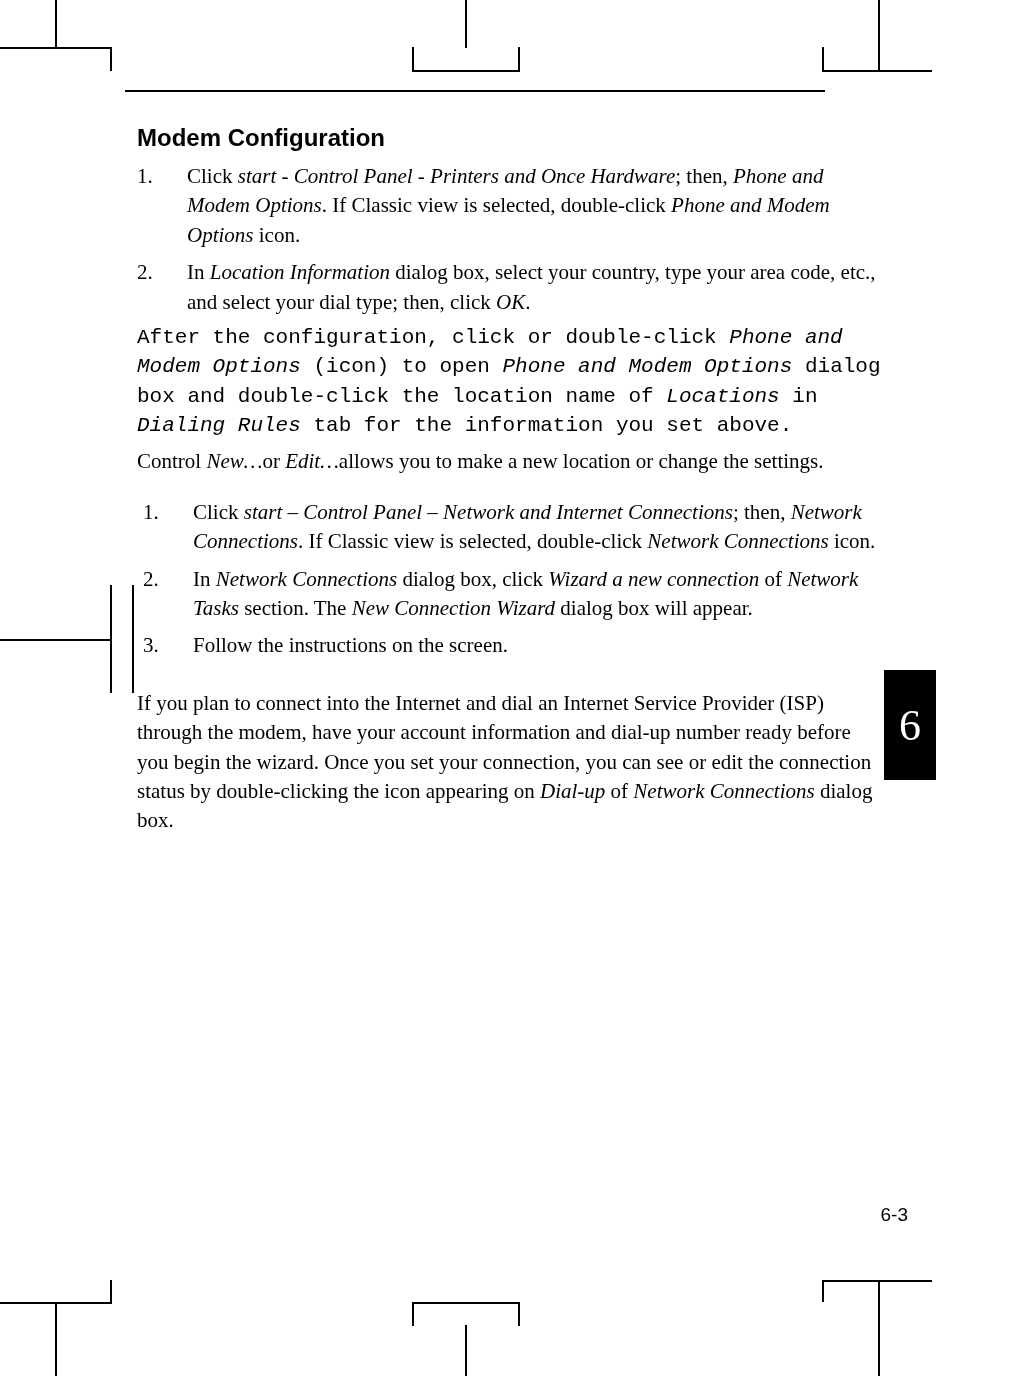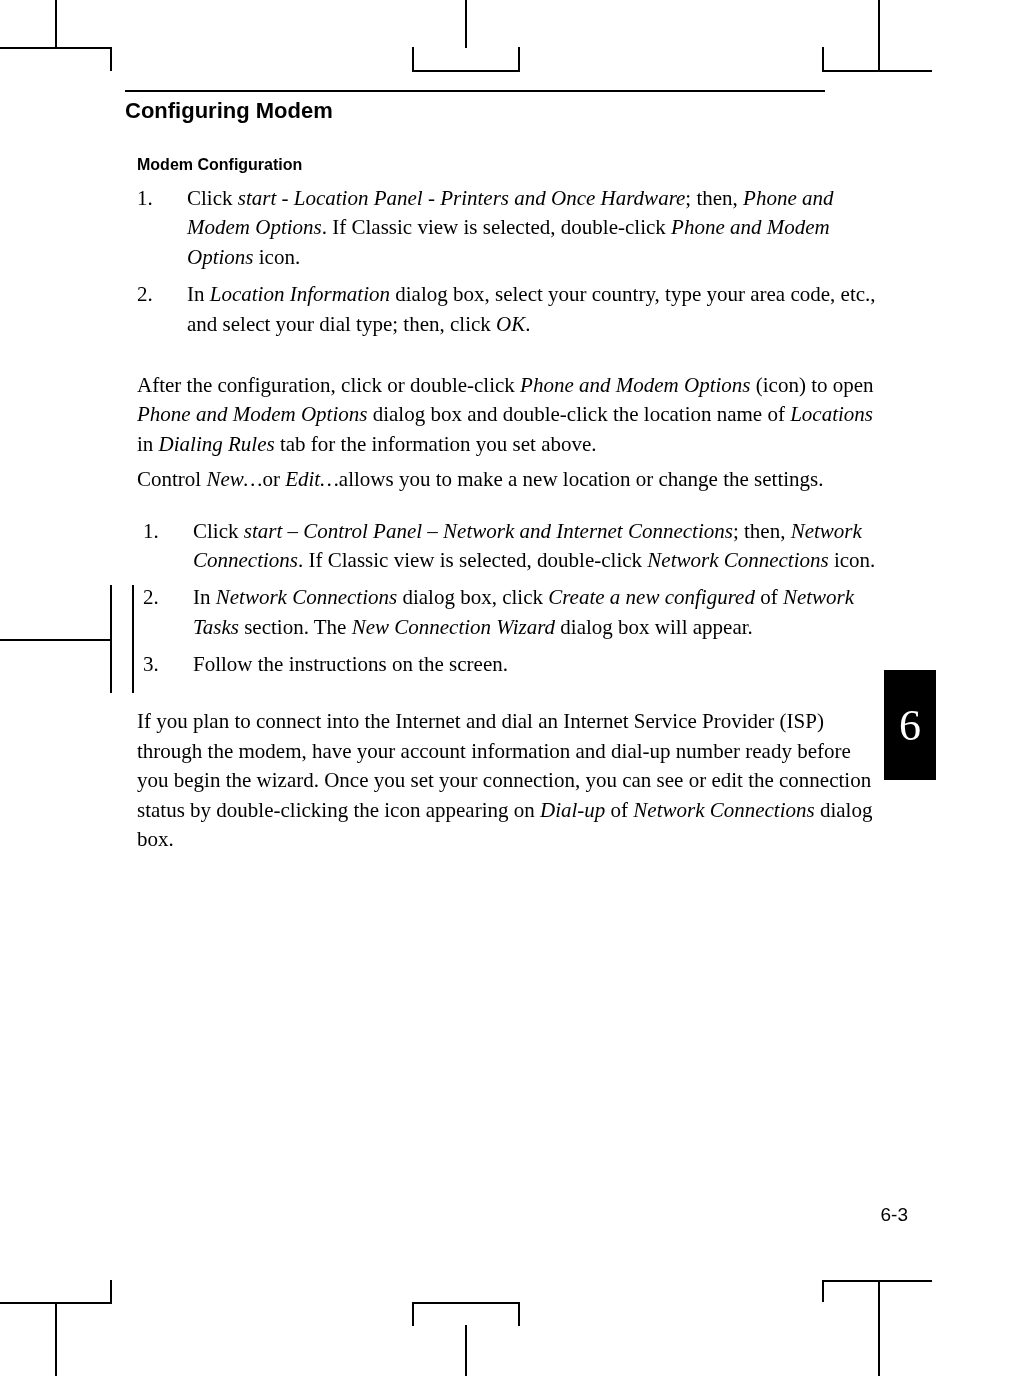--- a/index.html
+++ b/index.html
@@ -63,21 +63,21 @@
     }
     h1 {
       font-family: Arial, Helvetica, sans-serif;
       font-weight: bold;
       font-size: 22px;
       margin-bottom: 10px;
     }
     h2 {
       font-family: Arial, Helvetica, sans-serif;
       font-weight: bold;
-      font-size: 16px;
+      font-size: 24px;
       margin-top: 32px;
       margin-bottom: 10px;
       padding-left: 12px;
     }
     .body-text {
       font-size: 21px;
       line-height: 1.4;
       padding-left: 12px;
       margin-bottom: 4px;
     }
@@ -151,56 +151,55 @@
 <div class="crop-mark crop-bottom-center-box-l"></div>
 <div class="crop-mark crop-bottom-center-box-r"></div>
 <div class="crop-mark crop-bottom-center-box-t"></div>
 
 <div class="crop-mark crop-bottom-right-h"></div>
 <div class="crop-mark crop-bottom-right-v"></div>
 <div class="crop-mark crop-bottom-right-v2"></div>
 
 <div class="content">
   <hr class="hr-top">
-  <h1>Configuring Modem</h1>
 
   <h2>Modem Configuration</h2>
   <ol>
     <li>
       <span class="num">1.</span>
       <span class="li-content">
-        <span>Click </span><em>start - Location Panel</em><span> - </span><em>Printers and Once Hardware</em><span>; then, </span><em>Phone and Modem Options</em><span>. If Classic view is selected, double-click </span><em>Phone and Modem Options</em><span> icon.</span>
+        <span>Click </span><em>start - Control Panel</em><span> - </span><em>Printers and Once Hardware</em><span>; then, </span><em>Phone and Modem Options</em><span>. If Classic view is selected, double-click </span><em>Phone and Modem Options</em><span> icon.</span>
       </span>
     </li>
     <li>
       <span class="num">2.</span>
       <span class="li-content">
         <span>In </span><em>Location Information</em><span> dialog box, select your country, type your area code, etc., and select your dial type; then, click </span><em>OK</em><span>.</span>
       </span>
     </li>
   </ol>
-  <p class="body-text" style="margin-top:32px;">
+  <p class="body-text" style="margin-top:6px;font-family:Liberation Mono, monospace;">
     <span>After the configuration, click or double-click </span><em>Phone and Modem Options</em><span> (icon) to open </span><em>Phone and Modem Options</em><span> dialog box and double-click the location name of </span><em>Locations</em><span> in </span><em>Dialing Rules</em><span> tab for the information you set above.</span>
   </p>
   <p class="body-text" style="margin-top:6px;">
     <span>Control </span><em>New…</em><span>or </span><em>Edit…</em><span>allows you to make a new location or change the settings.</span>
   </p>
 
 
   <ol style="margin-top:22px; padding-left:18px;">
     <li>
       <span class="num">1.</span>
       <span class="li-content">
         <span>Click </span><em>start – Control Panel – Network and Internet Connections</em><span>; then, </span><em>Network Connections</em><span>. If Classic view is selected, double-click </span><em>Network Connections</em><span> icon.</span>
       </span>
     </li>
     <li>
       <span class="num">2.</span>
       <span class="li-content">
-        <span>In </span><em>Network Connections</em><span> dialog box, click </span><em>Create a new configured</em><span> of </span><em>Network Tasks</em><span> section. The </span><em>New Connection Wizard</em><span> dialog box will appear.</span>
+        <span>In </span><em>Network Connections</em><span> dialog box, click </span><em>Wizard a new connection</em><span> of </span><em>Network Tasks</em><span> section. The </span><em>New Connection Wizard</em><span> dialog box will appear.</span>
       </span>
     </li>
     <li>
       <span class="num">3.</span>
       <span class="li-content">Follow the instructions on the screen.</span>
     </li>
   </ol>
 
   <p class="body-text" style="margin-top:28px;">
     <span>If you plan to connect into the Internet and dial an Internet Service Provider (ISP) through the modem, have your account information and dial-up number ready before you begin the wizard. Once you set your connection, you can see or edit the connection status by double-clicking the icon appearing on </span><em>Dial-up</em><span> of </span><em>Network Connections</em><span> dialog box.</span>

